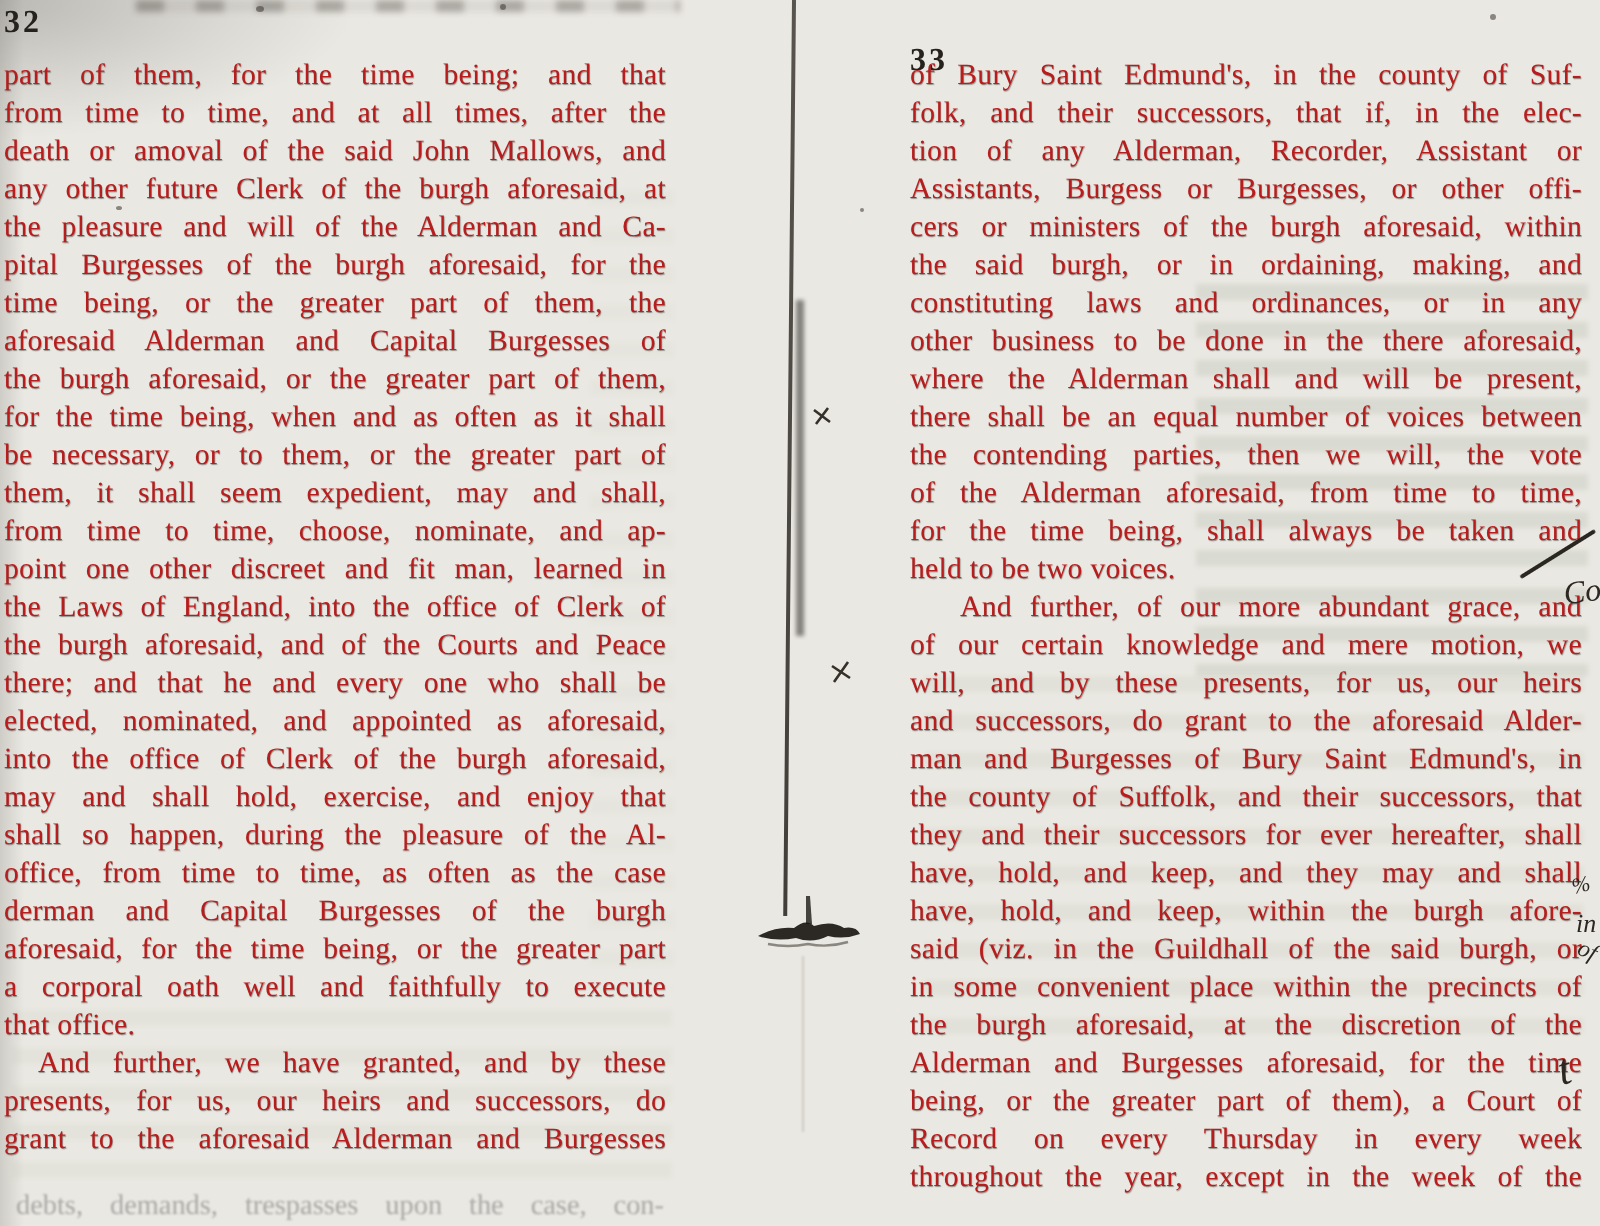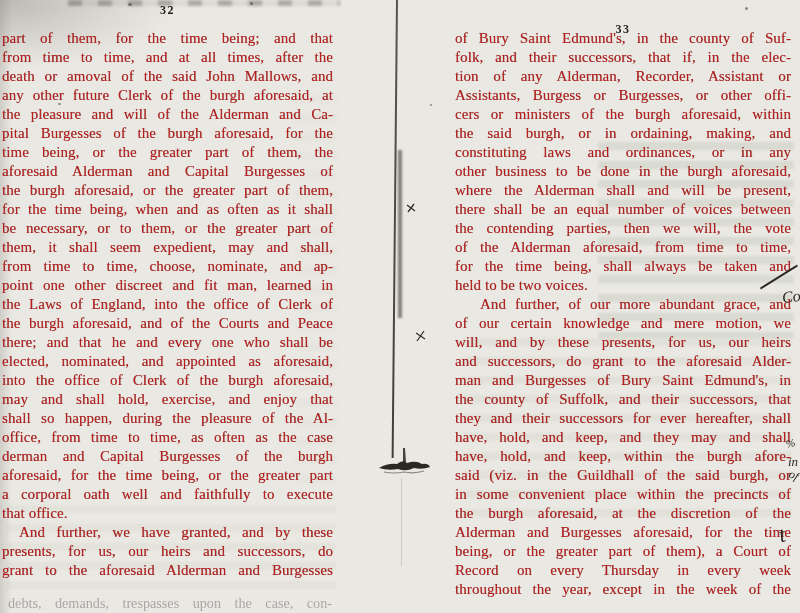--- a/index.html
+++ b/index.html
@@ -14,21 +14,21 @@
   .edge-left{position:absolute;left:0;top:0;width:12px;height:613px;pointer-events:none;
     background:linear-gradient(90deg, rgba(110,108,100,0.22), transparent);}
   .top-smudge{position:absolute;left:68px;top:0;width:272px;height:6px;filter:blur(1.5px);
     background:repeating-linear-gradient(90deg, rgba(55,50,44,0.35) 0 14px, rgba(55,50,44,0.08) 14px 30px);}
   .speck{position:absolute;border-radius:50%;background:#3a352e;opacity:.55;}
 
   
   .page{position:absolute;top:0;}
   .page-left{left:2px;width:331px;}
   .page-right{left:455px;width:336px;}
-  .pageno{position:absolute;left:0;right:0;text-align:center;font-size:12px;
+  .pageno{position:absolute;left:0;right:0;text-align:left;font-size:16px;
     letter-spacing:1.5px;color:#25221d;font-weight:bold;}
   .page-left .pageno{top:3px;}
   .page-right .pageno{top:22px;}
   .text-block{position:absolute;top:29px;left:0;right:0;}
   .line{
     height:19px;line-height:19px;font-size:14.8px;color:#b91c1c;
     text-align:justify;text-align-last:justify;overflow:hidden;
     letter-spacing:0.15px;text-shadow:0.3px 0.3px 0.5px rgba(40,34,28,0.45);
   }
   .line.end{text-align-last:left;}
@@ -127,21 +127,21 @@
     <div class="pageno">33</div>
     <div class="text-block">
 
     <div class="line">of Bury Saint Edmund's, in the county of Suf-</div>
         <div class="line">folk, and their successors, that if, in the elec-</div>
         <div class="line">tion of any Alderman, Recorder, Assistant or</div>
         <div class="line">Assistants, Burgess or Burgesses, or other offi-</div>
         <div class="line">cers or ministers of the burgh aforesaid, within</div>
         <div class="line">the said burgh, or in ordaining, making, and</div>
         <div class="line">constituting laws and ordinances, or in any</div>
-        <div class="line">other business to be done in the burgh aforesaid,</div>
+        <div class="line">other business to be done in the there aforesaid,</div>
         <div class="line">where the Alderman shall and will be present,</div>
         <div class="line">there shall be an equal number of voices between</div>
         <div class="line">the contending parties, then we will, the vote</div>
         <div class="line">of the Alderman aforesaid, from time to time,</div>
         <div class="line">for the time being, shall always be taken and</div>
         <div class="line end">held to be two voices.</div>
         <div class="line indent">And further, of our more abundant grace, and</div>
         <div class="line">of our certain knowledge and mere motion, we</div>
         <div class="line">will, and by these presents, for us, our heirs</div>
         <div class="line">and successors, do grant to the aforesaid Alder-</div>

